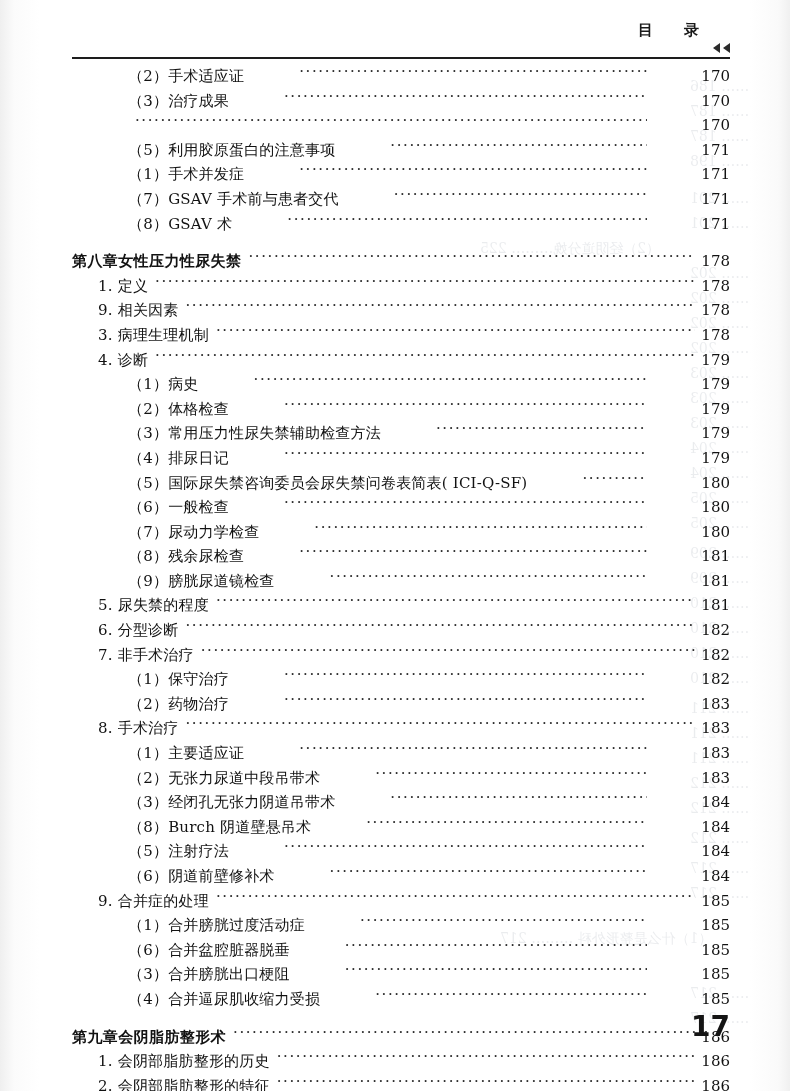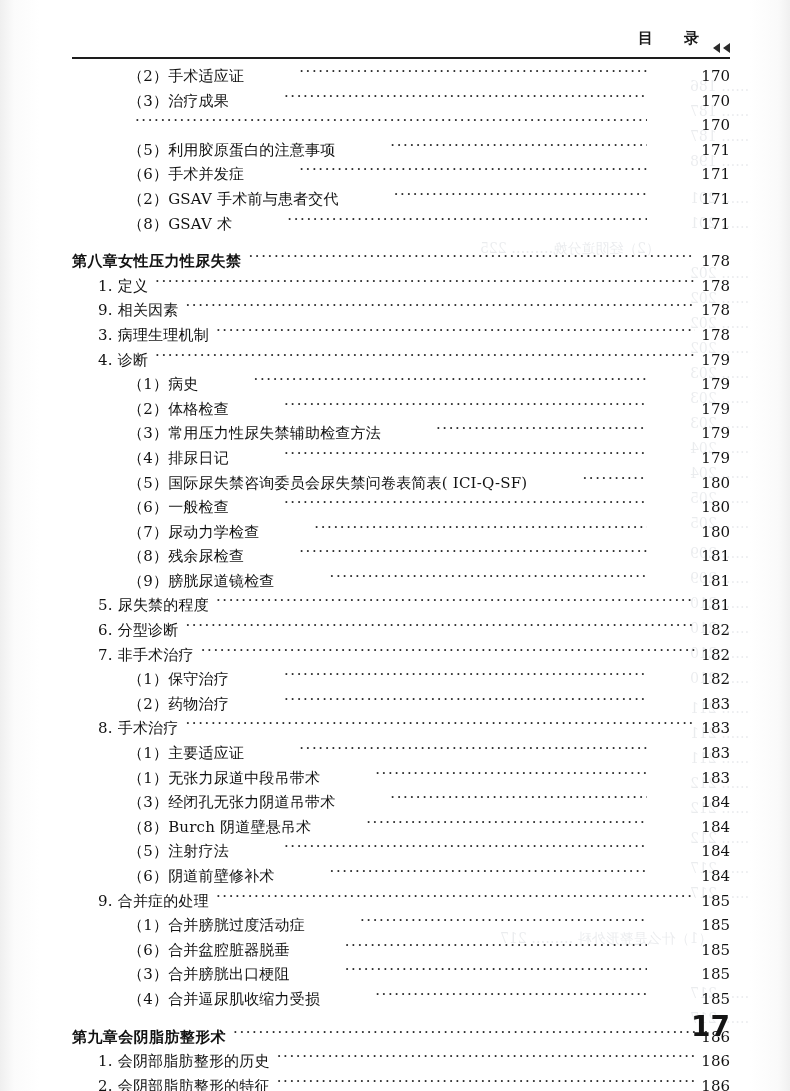--- a/index.html
+++ b/index.html
@@ -46,21 +46,21 @@
     align-items: flex-end;
     justify-content: flex-end;
   }
   .header-title {
     font-family: "DejaVu Sans", "Liberation Sans", sans-serif;
     font-size: 15px;
     font-weight: 700;
     letter-spacing: 8px;
     color: #1a1a1a;
     line-height: 1;
-    padding-bottom: 10px;
+    padding-bottom: 18px;
   }
   .header-arrows {
     display: flex;
     gap: 3px;
     align-items: center;
     margin-left: 6px;
     padding-bottom: 3px;
   }
   .tri-left {
     width: 0; height: 0;
@@ -234,26 +234,26 @@
         <div class="row lvl-2">
           <span class="leader"></span>
           <span class="pageno">170</span>
         </div>
         <div class="row lvl-2">
           <span class="label">（5）利用胶原蛋白的注意事项</span>
           <span class="leader"></span>
           <span class="pageno">171</span>
         </div>
         <div class="row lvl-2">
-          <span class="label">（6）手术并发症</span>
+          <span class="label">（1）手术并发症</span>
           <span class="leader"></span>
           <span class="pageno">171</span>
         </div>
         <div class="row lvl-2">
-          <span class="label">（2）GSAV 手术前与患者交代</span>
+          <span class="label">（7）GSAV 手术前与患者交代</span>
           <span class="leader"></span>
           <span class="pageno">171</span>
         </div>
         <div class="row lvl-2">
           <span class="label">（8）GSAV 术</span>
           <span class="leader"></span>
           <span class="pageno">171</span>
         </div>
         <div class="row lvl-chapter gap-before">
           <span class="label"><span class="chap-num">第八章</span><span>女性压力性尿失禁</span></span>
@@ -354,21 +354,21 @@
           <span class="label">8. 手术治疗</span>
           <span class="leader"></span>
           <span class="pageno">183</span>
         </div>
         <div class="row lvl-2">
           <span class="label">（1）主要适应证</span>
           <span class="leader"></span>
           <span class="pageno">183</span>
         </div>
         <div class="row lvl-2">
-          <span class="label">（1）无张力尿道中段吊带术</span>
+          <span class="label">（2）无张力尿道中段吊带术</span>
           <span class="leader"></span>
           <span class="pageno">183</span>
         </div>
         <div class="row lvl-2">
           <span class="label">（3）经闭孔无张力阴道吊带术</span>
           <span class="leader"></span>
           <span class="pageno">184</span>
         </div>
         <div class="row lvl-2">
           <span class="label">（8）Burch 阴道壁悬吊术</span>

